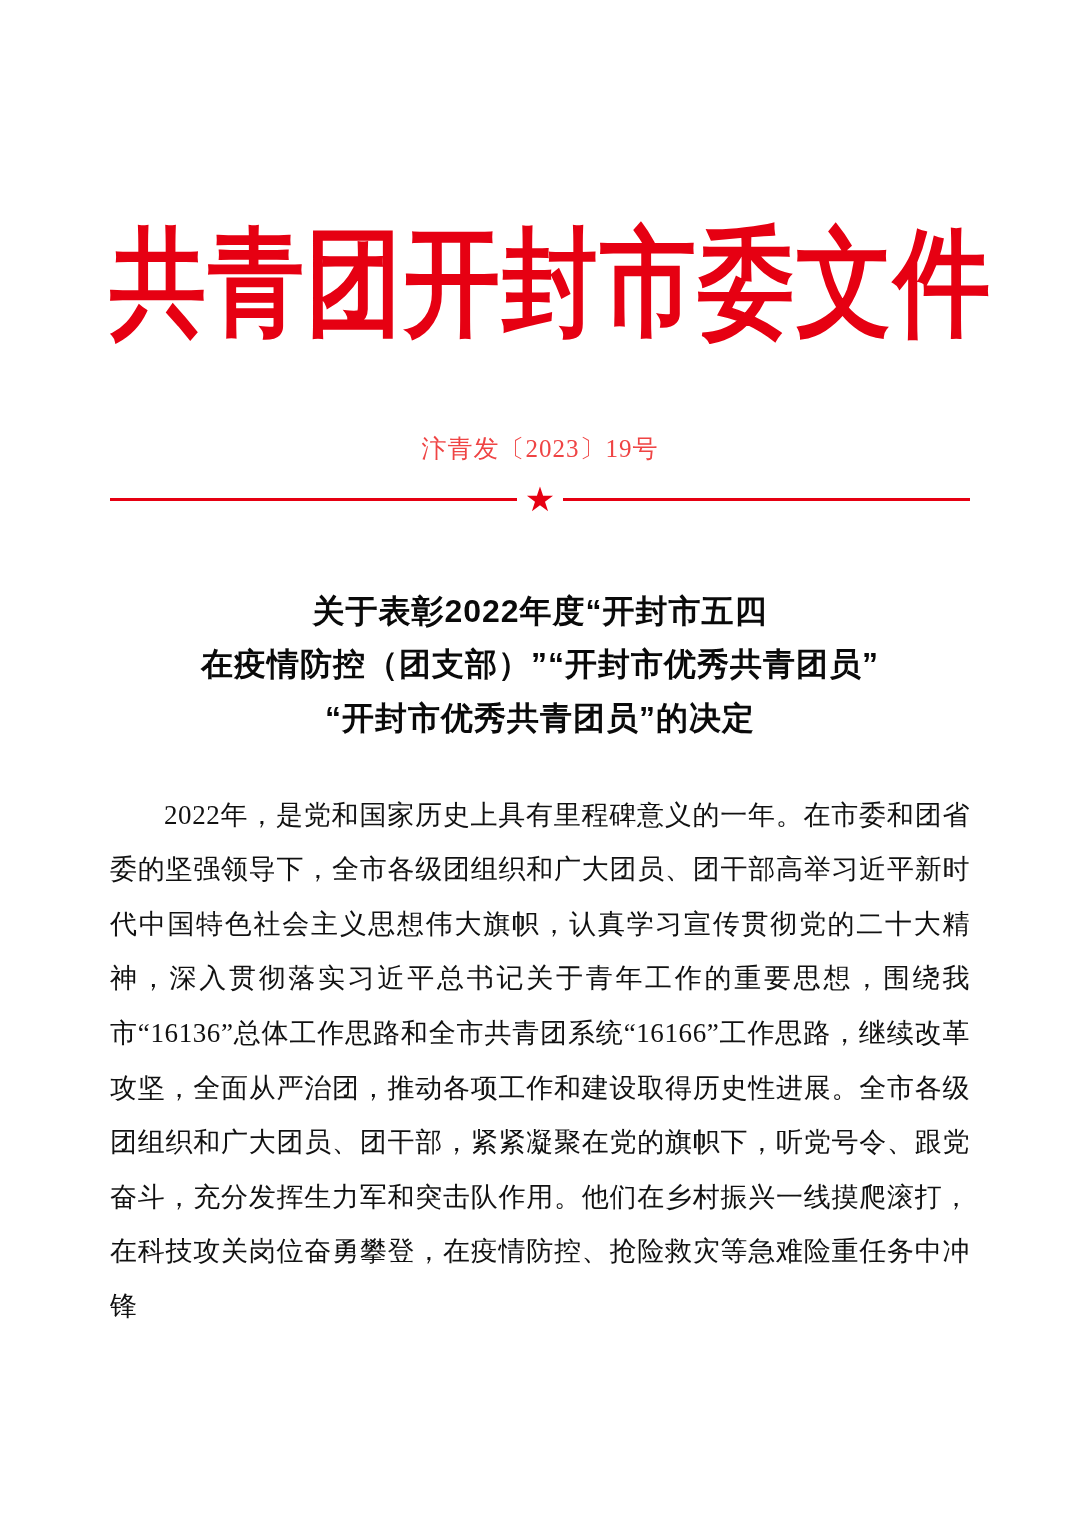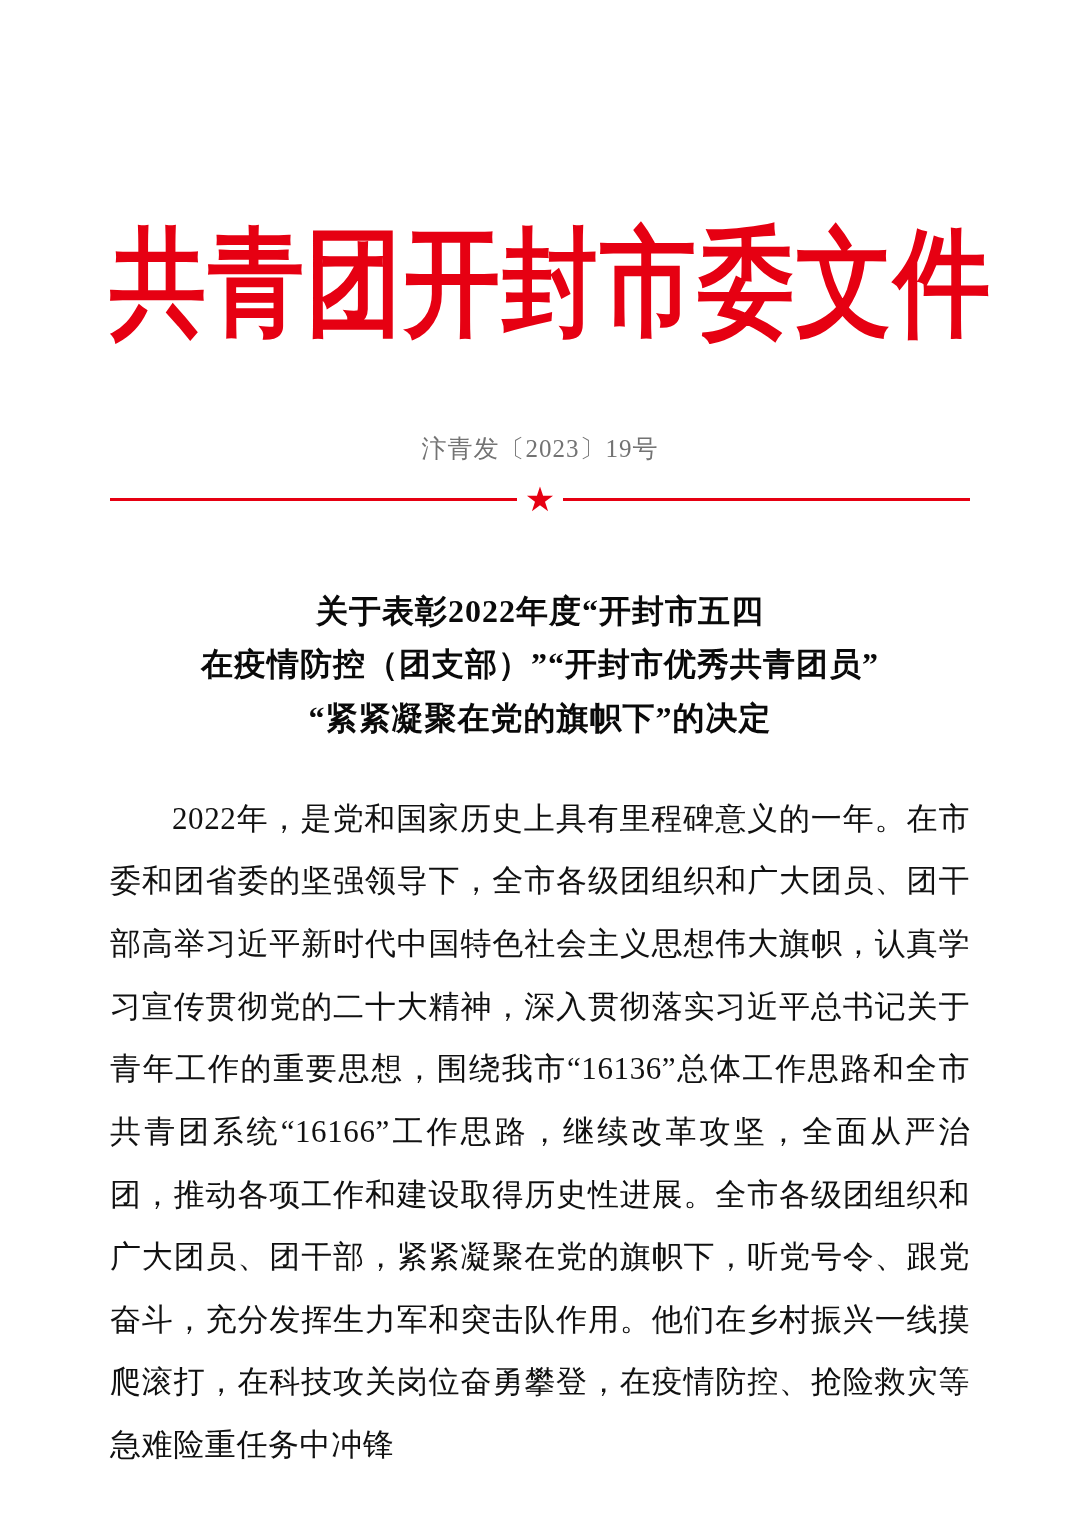--- a/index.html
+++ b/index.html
@@ -37,21 +37,21 @@
     transform: scaleY(1.22);
     transform-origin: center top;
   }
 
   
   .docnum {
     margin-top: 108px;
     text-align: center;
     font-size: 25px;
     letter-spacing: 1px;
-    color: #737373;
+    color: #ef4444;
     font-family: "Liberation Serif", "DejaVu Serif", serif;
   }
 
   
   .redrule {
     margin-top: 22px;
     display: flex;
     align-items: center;
     justify-content: center;
     height: 26px;
@@ -72,31 +72,31 @@
 
   
   .title {
     margin-top: 72px;
     text-align: center;
     font-weight: 700;
     font-size: 32px;
     line-height: 1.68;
     letter-spacing: 1px;
     color: #0a0a0a;
-    font-family: Liberation Serif, serif;
+    font-family: Liberation Sans, sans-serif;
   }
   .title .line {
     display: block;
     white-space: nowrap;
   }
 
   
   .body-text {
     margin-top: 42px;
-    font-size: 31px;
+    font-size: 27px;
     line-height: 2.02;
     text-align: justify;
     text-align-last: justify;
     letter-spacing: 0.6px;
     color: #111111;
     font-family: "Liberation Serif", "DejaVu Serif", serif;
   }
   .body-text p {
     margin: 0;
     text-indent: 2em;
@@ -115,20 +115,20 @@
 
   <div class="redrule">
     <span class="bar"></span>
     <span class="star">★</span>
     <span class="bar"></span>
   </div>
 
   <div class="title">
     <span class="line">关于表彰2022年度“开封市五四</span>
     <span class="line">在疫情防控（团支部）”“开封市优秀共青团员”</span>
-    <span class="line">“紧紧凝聚在党的旗帜下”的决定</span>
+    <span class="line">“开封市优秀共青团员”的决定</span>
   </div>
 
   <div class="body-text">
     <p>2022年，是党和国家历史上具有里程碑意义的一年。在市委和团省委的坚强领导下，全市各级团组织和广大团员、团干部高举习近平新时代中国特色社会主义思想伟大旗帜，认真学习宣传贯彻党的二十大精神，深入贯彻落实习近平总书记关于青年工作的重要思想，围绕我市“16136”总体工作思路和全市共青团系统“16166”工作思路，继续改革攻坚，全面从严治团，推动各项工作和建设取得历史性进展。全市各级团组织和广大团员、团干部，紧紧凝聚在党的旗帜下，听党号令、跟党奋斗，充分发挥生力军和突击队作用。他们在乡村振兴一线摸爬滚打，在科技攻关岗位奋勇攀登，在疫情防控、抢险救灾等急难险重任务中冲锋</p>
   </div>
 
 </div>
 
 </body></html>

